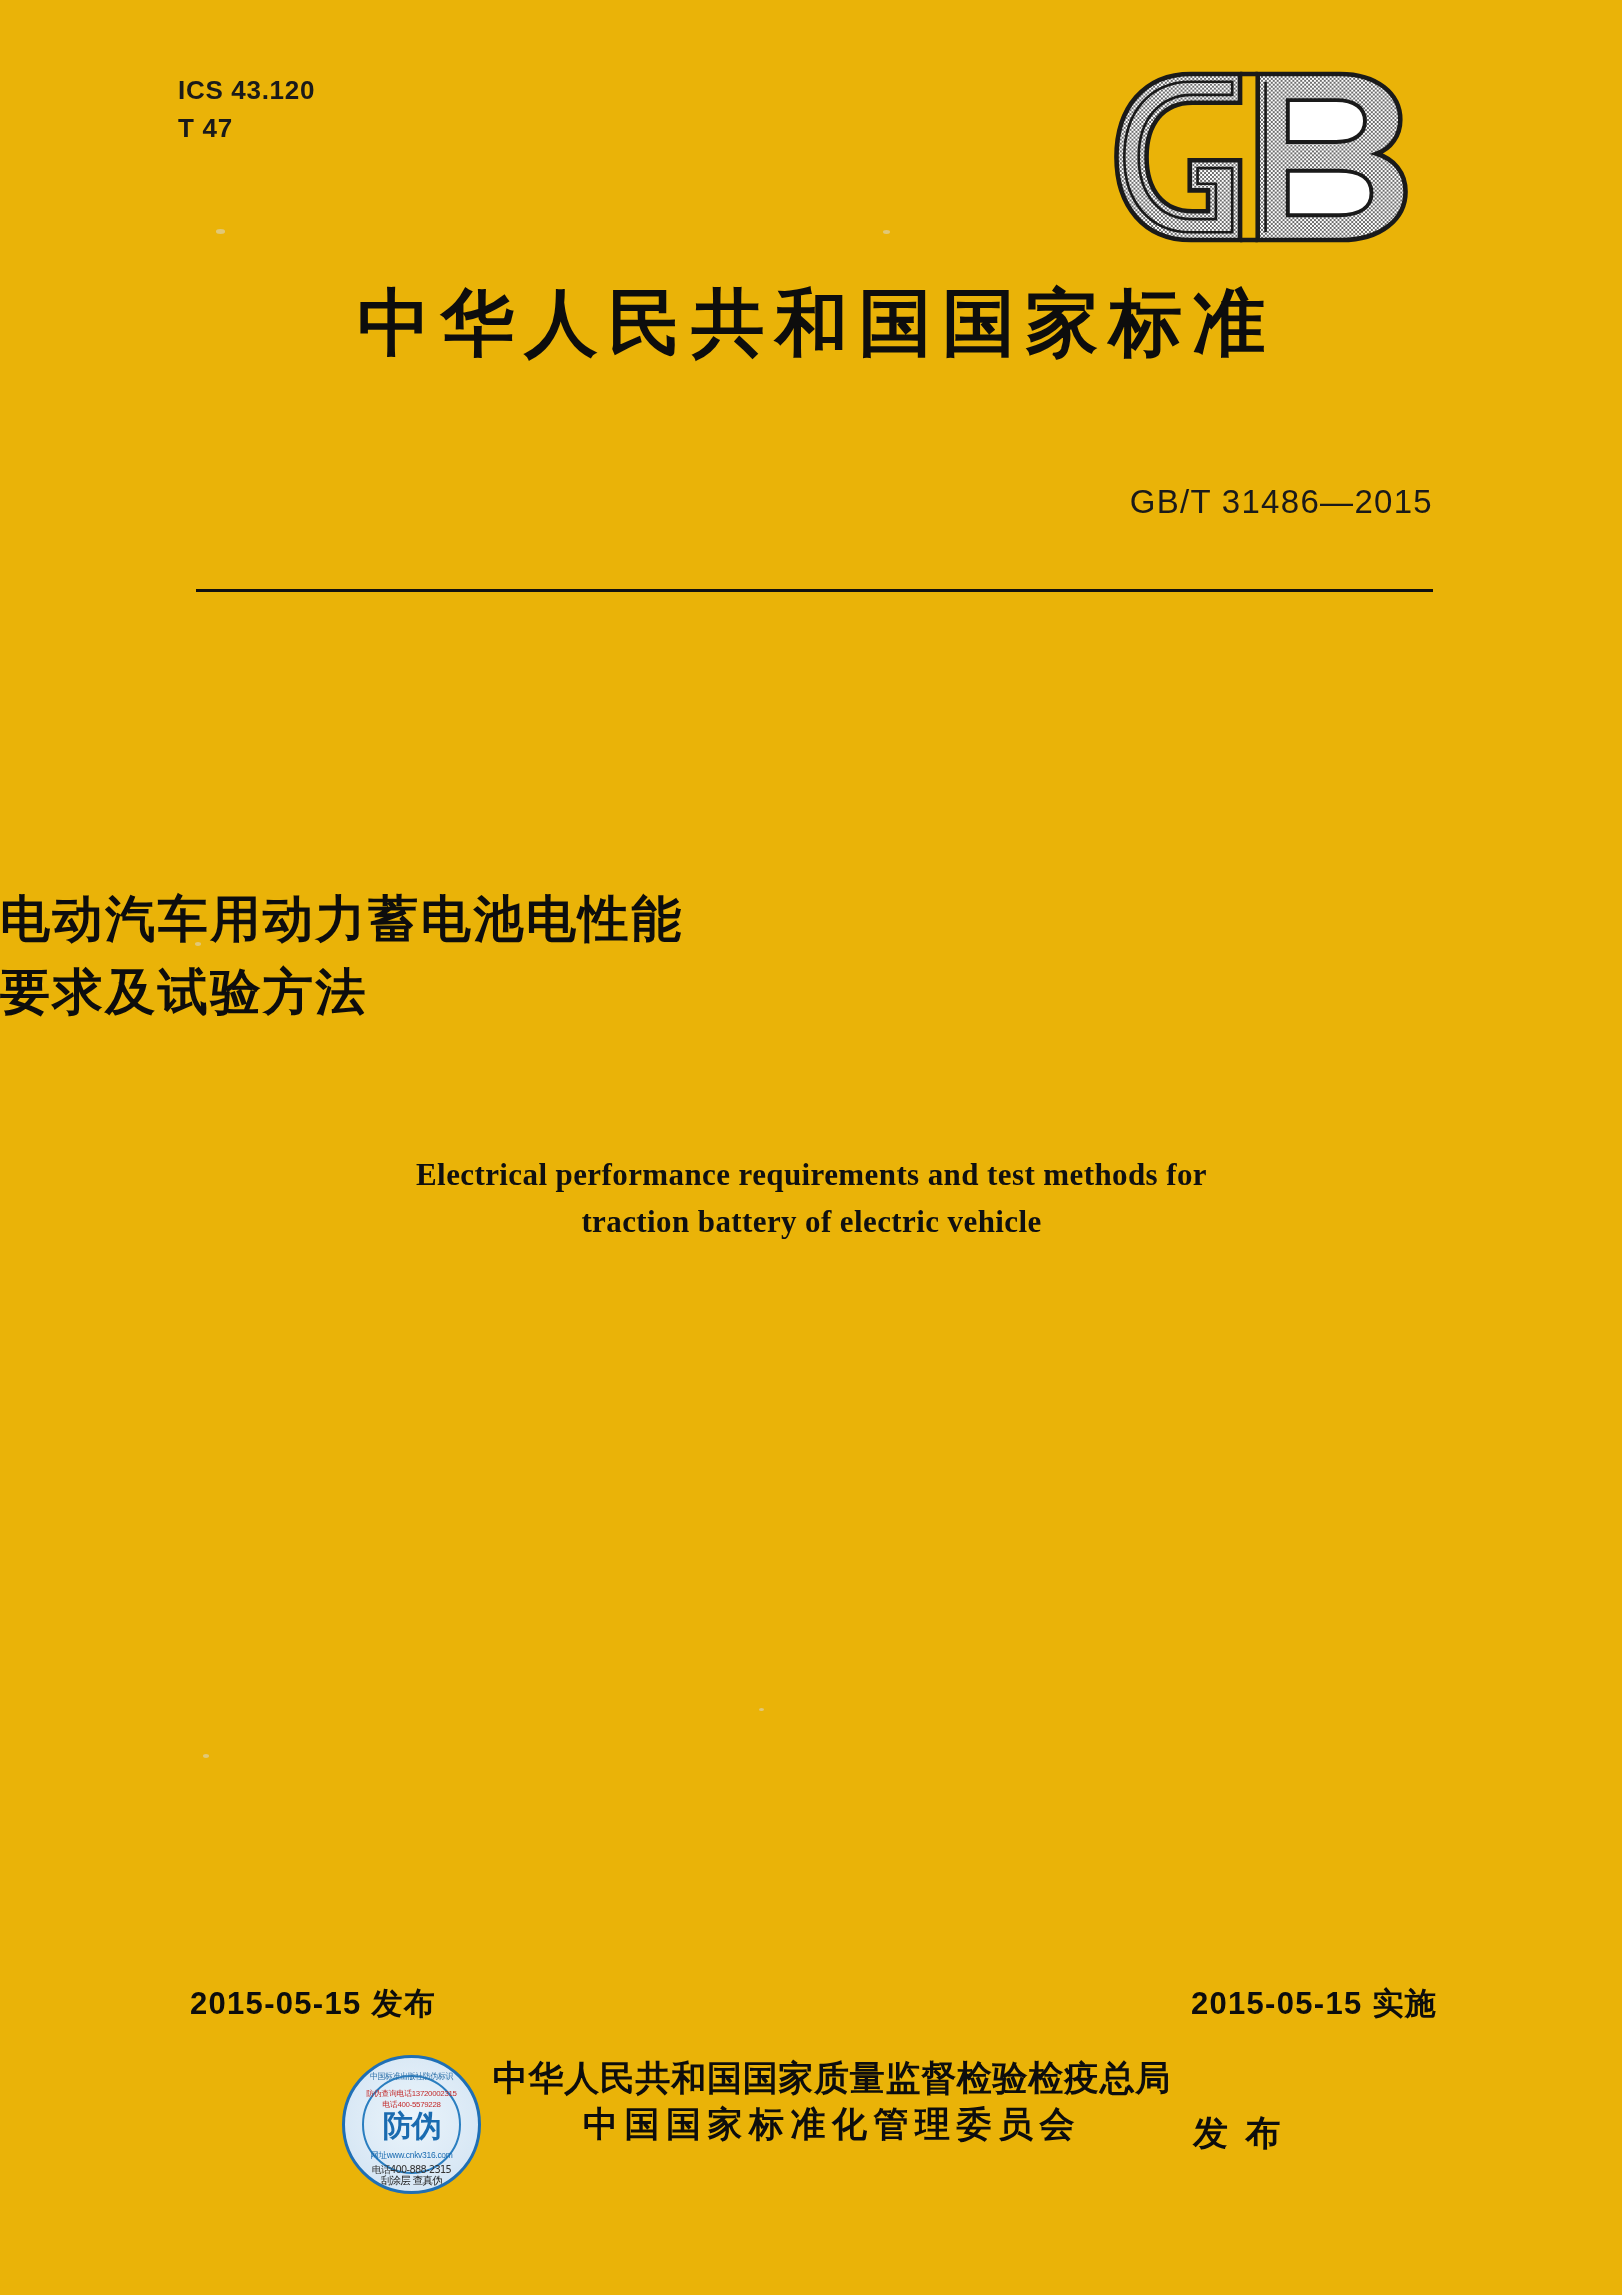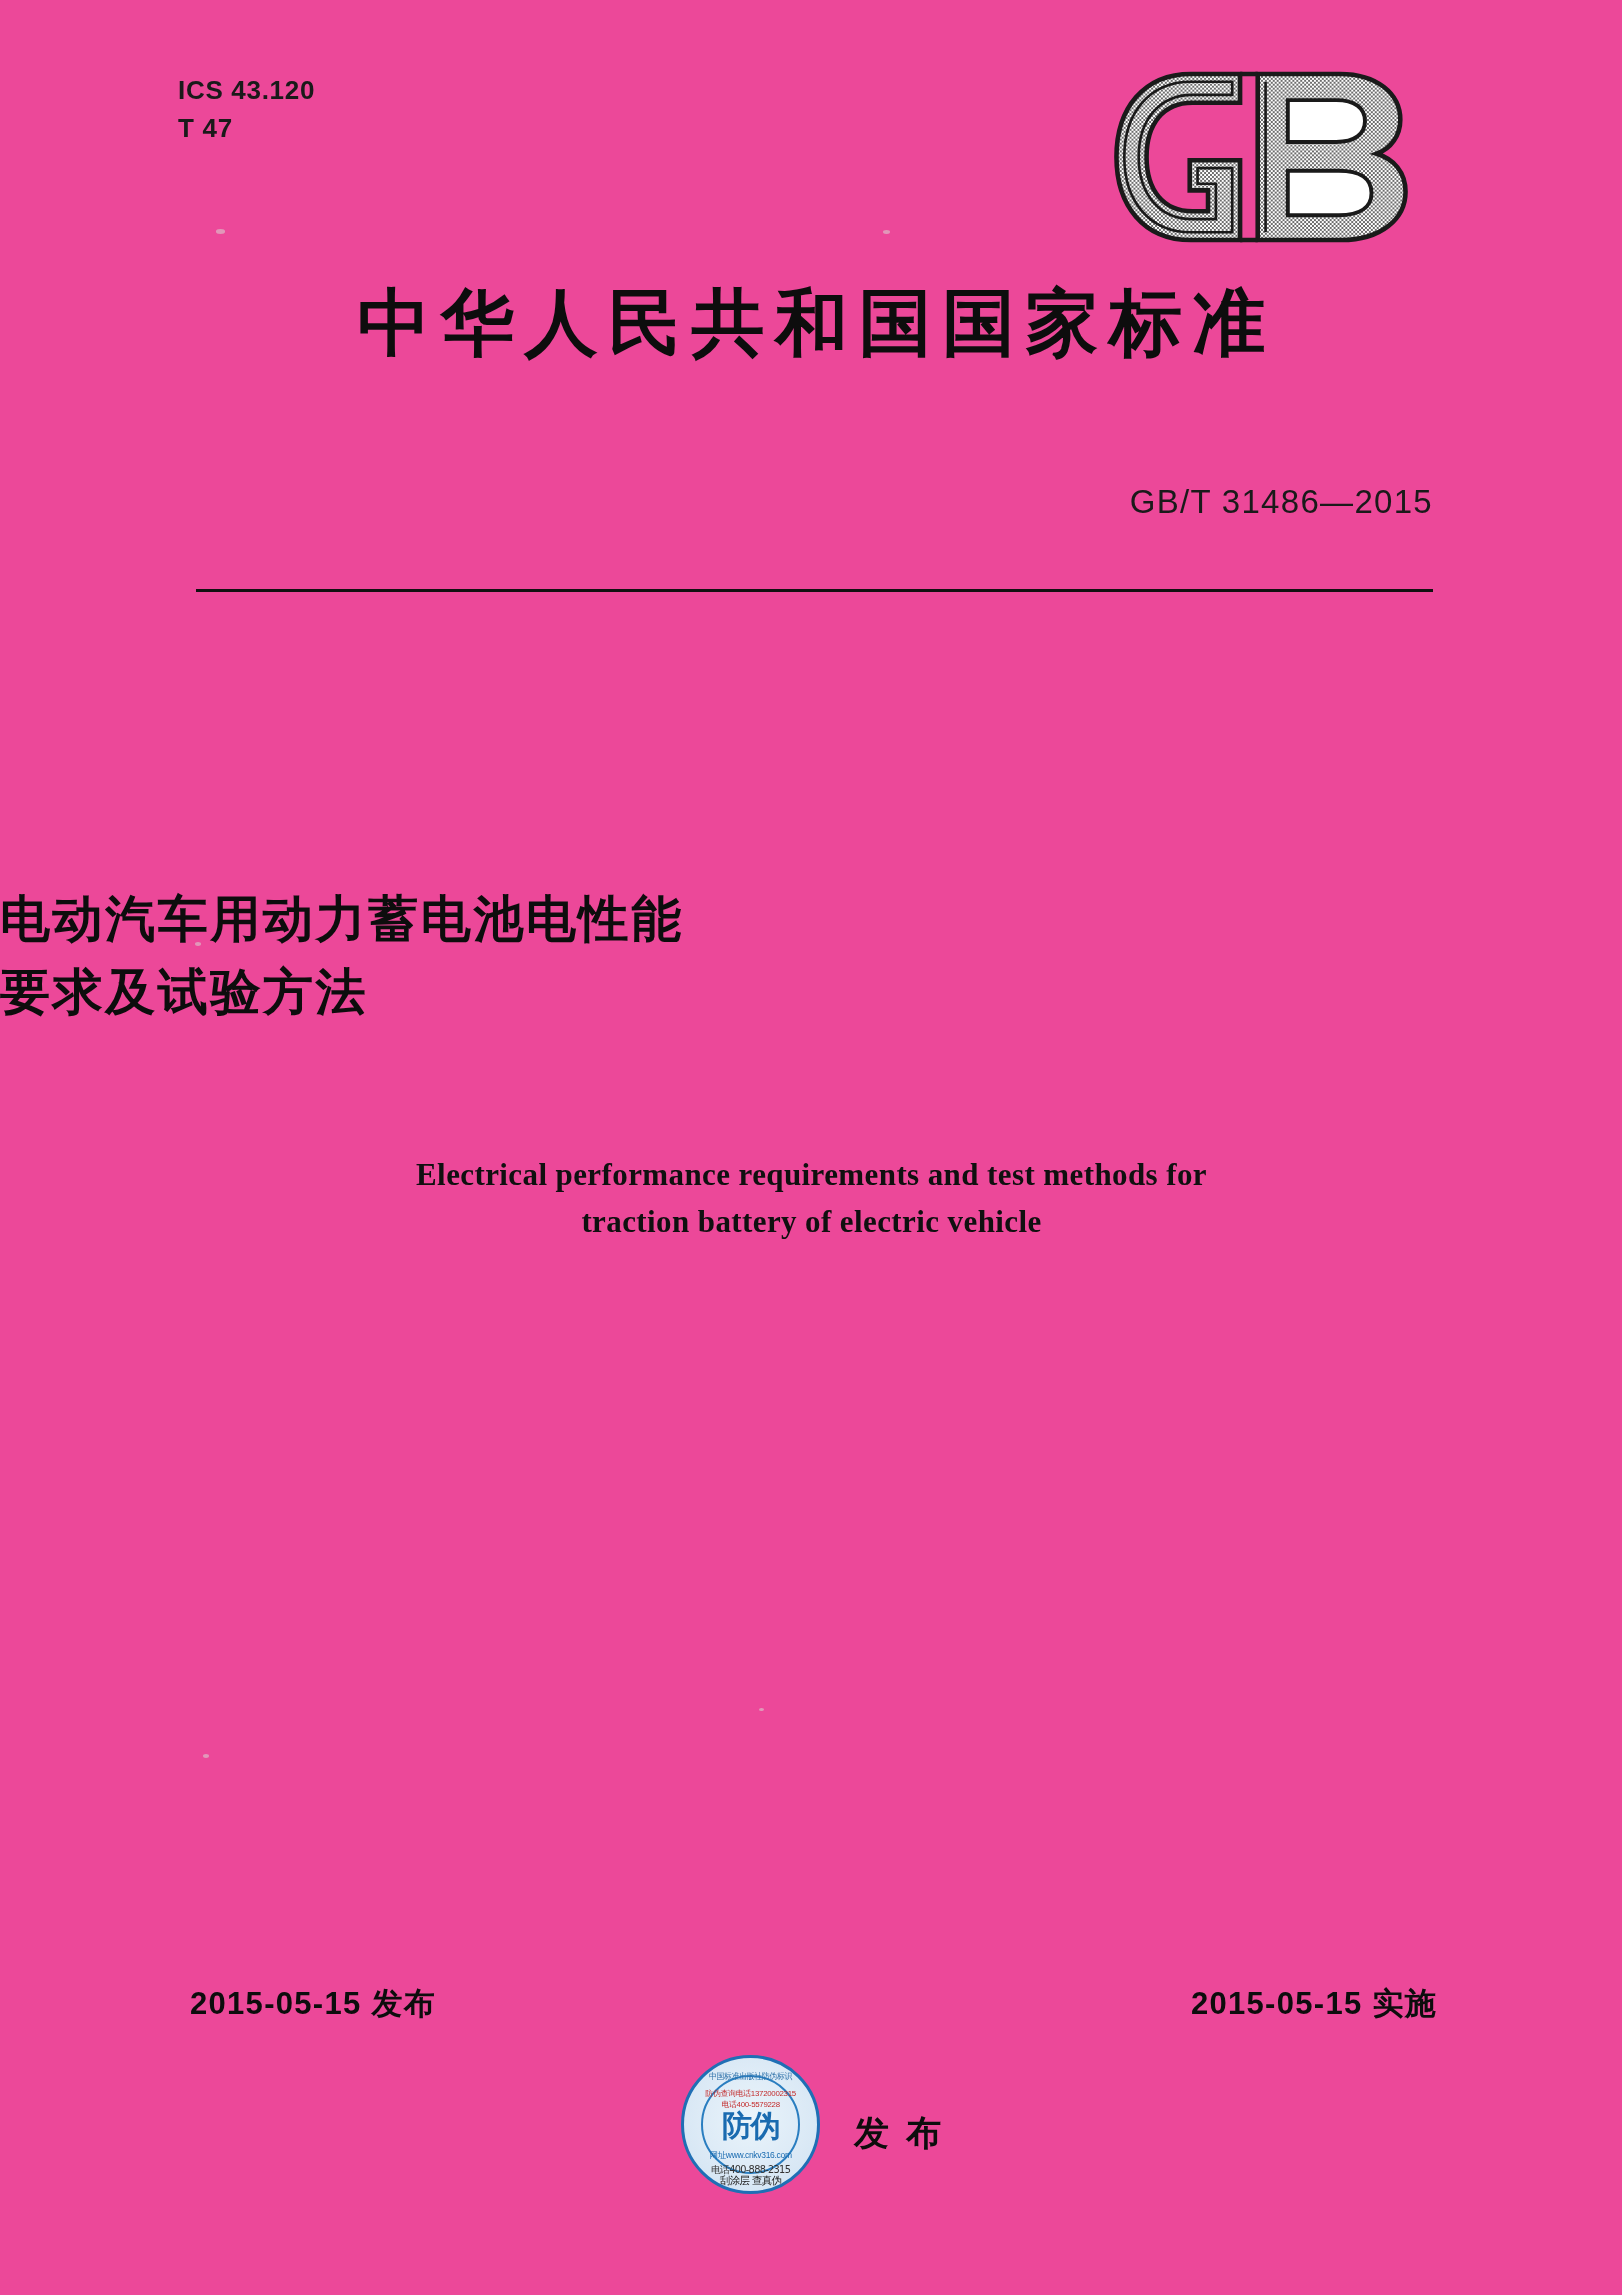--- a/index.html
+++ b/index.html
@@ -12,21 +12,21 @@
     height: 2295px;
     position: relative;
     font-family: "Liberation Serif", serif;
     color: #111111;
     overflow: hidden;
   }
 
   .page {
     position: absolute;
     inset: 0;
-    background: #ec4899;
+    background: #eab308;
   }
 
   
   .ics-block {
     position: absolute;
     left: 178px;
     top: 72px;
     font-family: "Liberation Sans", sans-serif;
     font-size: 26px;
     line-height: 1.45;
@@ -330,17 +330,21 @@
         <div class="seal-inner"></div>
         <div class="seal-top-text">中国标准出版社防伪标识</div>
         <div class="seal-mid-text">防伪查询电话13720002315</div>
         <div class="seal-mid-text2">电话400-5579228</div>
         <div class="seal-cn">防伪</div>
         <div class="seal-bot-text">网址www.cnkv316.com</div>
         <div class="seal-bot-text2">电话400-888-2315</div>
         <div class="seal-bot-text3">刮涂层 查真伪</div>
       </div>
     </div>
+    <div class="pub-names">
+      <div>中华人民共和国国家质量监督检验检疫总局</div>
+      <div class="ln2">中国国家标准化管理委员会</div>
+    </div>
     <div class="pub-issue">发 布</div>
   </div>
 
 </div>
 
 
 </body></html>

